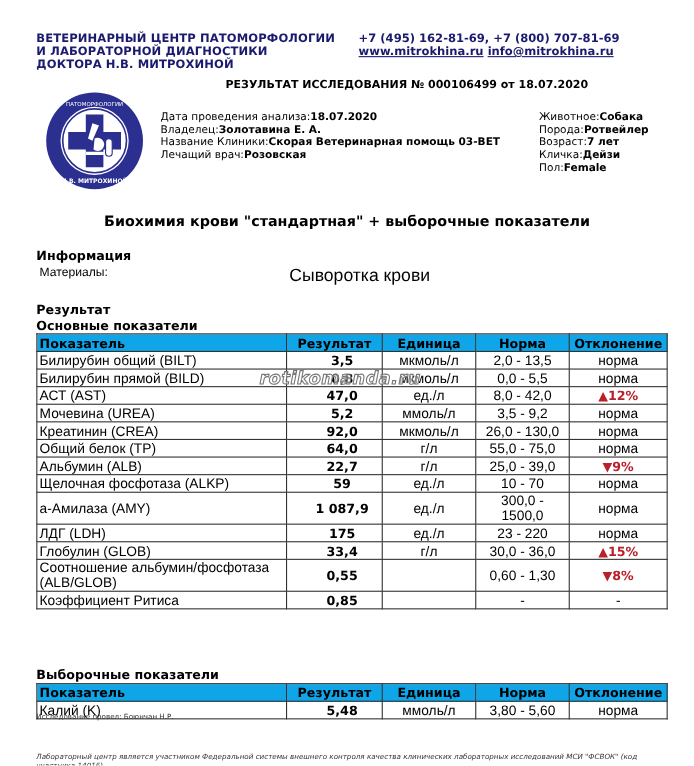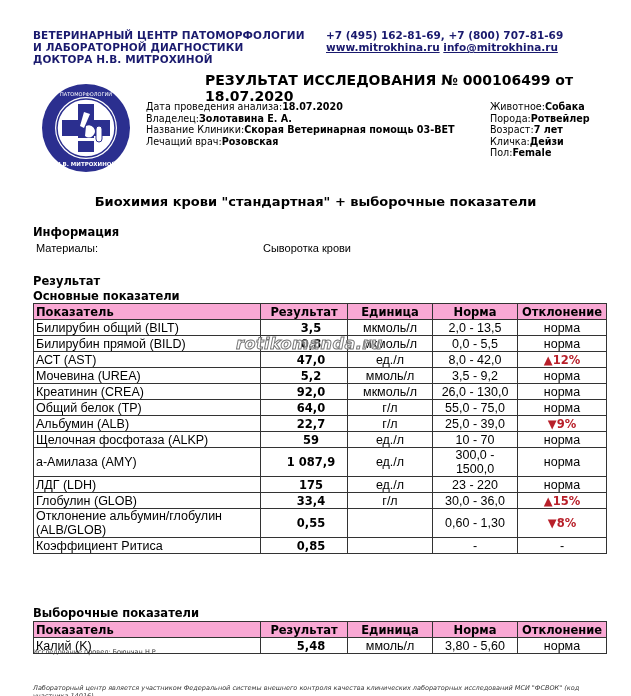--- a/index.html
+++ b/index.html
@@ -1,33 +1,33 @@
 <!DOCTYPE html>
 <html><head>
 <meta charset="utf-8">
 <style>
   html, body { margin: 0; padding: 0; background: #ffffff; }
   body { width: 631px; height: 696px; overflow: hidden; position: relative; font-family: "DejaVu Sans", sans-serif; color: #000; }
   .abs { position: absolute; }
   .org-name { left: 33px; top: 29px; font-size: 10.5px; font-weight: bold; color: #1a1a6e; line-height: 12px; letter-spacing: 0.1px; }
   .contacts { left: 326px; top: 29px; font-size: 10.5px; font-weight: bold; color: #1a1a6e; line-height: 12px; }
   .contacts a { color: #1a1a6e; text-decoration: underline; }
-  .result-title { left: 205px; top: 72px; font-size: 14px; font-weight: bold; }
+  .result-title { left: 205px; top: 72px; font-size: 10px; font-weight: bold; }
   .logo { left: 40px; top: 82px; width: 92px; height: 92px; }
   .meta { font-size: 9.6px; line-height: 11.5px; }
   .meta b { font-weight: bold; }
   .meta-left { left: 146px; top: 101px; }
   .meta-right { left: 490px; top: 101px; }
   .main-title { left: 0; width: 631px; text-align: center; top: 194px; font-size: 13px; font-weight: bold; }
   .section-h { left: 33px; font-size: 11.5px; font-weight: bold; }
   .info-label { left: 36px; top: 242px; font-size: 11px; font-family: "Liberation Sans", sans-serif; }
-  .info-value { left: 263px; top: 242px; font-size: 11px; font-family: "Liberation Sans", sans-serif; }
+  .info-value { left: 263px; top: 242px; font-size: 16px; font-family: "Liberation Sans", sans-serif; }
   table.res { position: absolute; left: 33px; border-collapse: collapse; font-family: "Liberation Sans", sans-serif; font-size: 12.5px; }
   table.res th, table.res td { border: 1px solid #333; padding: 0 2px; height: 15px; line-height: 14px; }
-  table.res th { background: #f9a8d4; font-family: "DejaVu Sans", sans-serif; font-size: 11.5px; font-weight: bold; }
+  table.res th { background: #0ea5e9; font-family: "DejaVu Sans", sans-serif; font-size: 11.5px; font-weight: bold; }
   table.res th.c1 { text-align: left; }
   table.res td.c1 { text-align: left; }
   table.res td.c2 { text-align: center; font-weight: bold; font-family: "DejaVu Sans", sans-serif; font-size: 11.5px; padding-left: 16px; }
   table.res td.c3, table.res td.c4, table.res td.c5 { text-align: center; }
   table.res td.dev { color: #b8202a; font-weight: bold; font-family: "DejaVu Sans", sans-serif; font-size: 11.5px; }
   .col1 { width: 222px; } .col2 { width: 82px; } .col3 { width: 80px; } .col4 { width: 80px; } .col5 { width: 84px; }
   .watermark { left: 236px; top: 334px; font-family: "DejaVu Sans", sans-serif; font-style: italic; font-weight: bold; font-size: 16px; color: rgba(255,255,255,0.55); -webkit-text-stroke: 1px #777; letter-spacing: 0.5px; pointer-events: none; }
   .footer1 { left: 33px; top: 648px; font-size: 6.5px; color: #333; }
   .footer2 { left: 33px; top: 684px; width: 570px; font-size: 6.5px; font-style: italic; color: #333; line-height: 8px; }
 </style>
@@ -169,21 +169,21 @@
         <td class="c5">норма</td>
       </tr>
       <tr>
         <td class="c1">Глобулин (GLOB)</td>
         <td class="c2">33,4</td>
         <td class="c3">г/л</td>
         <td class="c4">30,0 - 36,0</td>
         <td class="c5 dev">▲15%</td>
       </tr>
       <tr>
-        <td class="c1">Отклонение альбумин/глобулин (ALB/GLOB)</td>
+        <td class="c1">Соотношение альбумин/фосфотаза (ALB/GLOB)</td>
         <td class="c2">0,55</td>
         <td class="c3"></td>
         <td class="c4">0,60 - 1,30</td>
         <td class="c5 dev">▼8%</td>
       </tr>
       <tr>
         <td class="c1">Коэффициент Ритиса</td>
         <td class="c2">0,85</td>
         <td class="c3"></td>
         <td class="c4">-</td>

